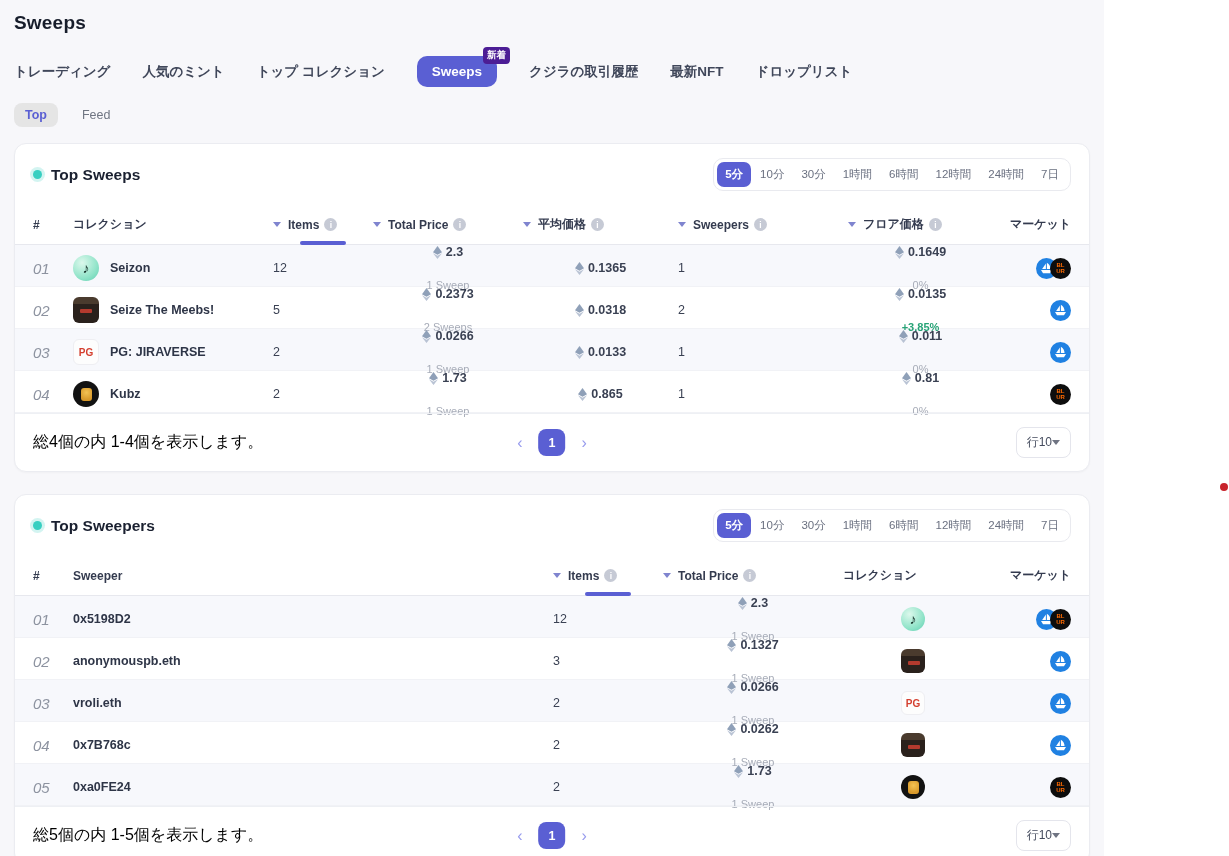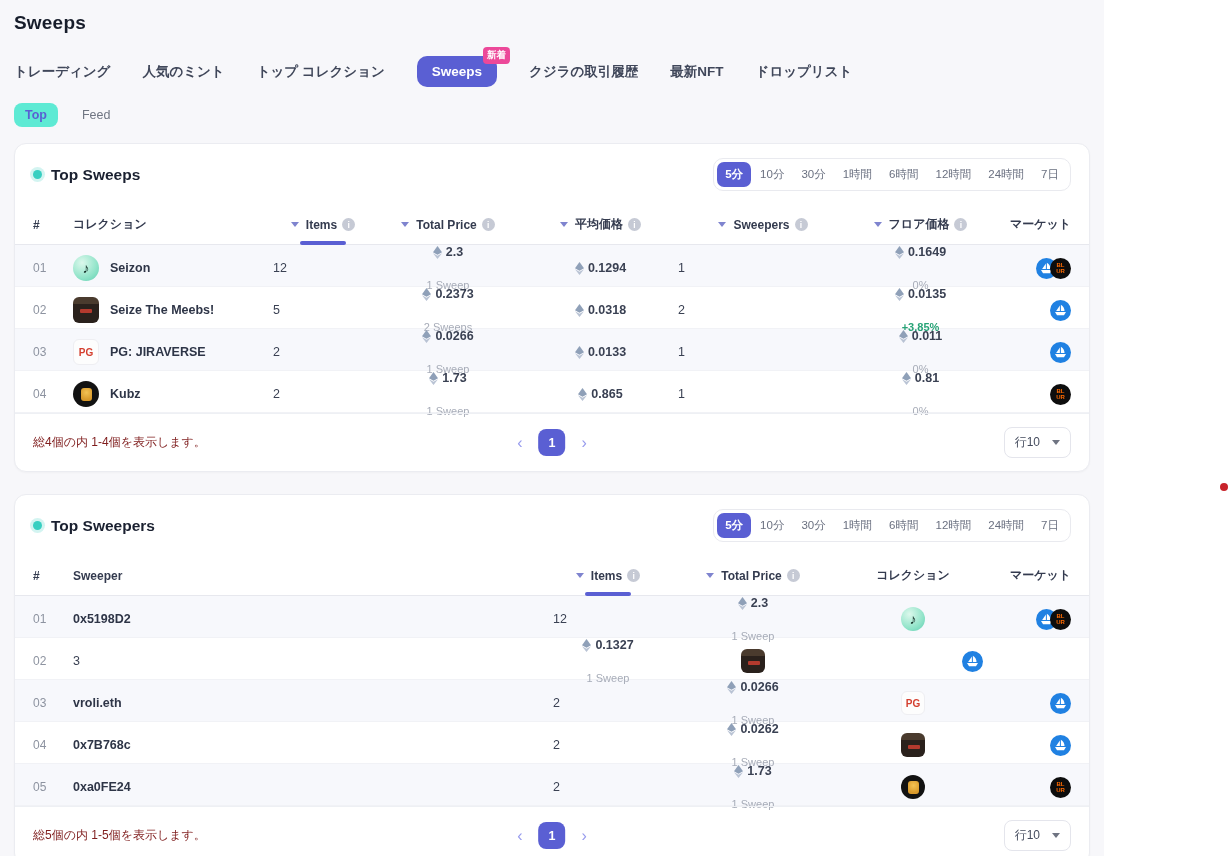--- a/index.html
+++ b/index.html
@@ -12,26 +12,26 @@
 
   
   .page-title { font-size:19px; font-weight:700; color:#171d2b; letter-spacing:.2px; }
   .page-subtitle { margin-top:7px; font-size:12.5px; color:#8b919e; }
 
   .nav { margin-top:22px; display:flex; align-items:center; gap:32px;
     font-size:13.5px; font-weight:600; color:#40475a; }
   .nav-item { cursor:pointer; white-space:nowrap; }
   .nav-item.active { position:relative; background:#5a5fd3; color:#fff;
     padding:8px 15px; border-radius:10px; font-weight:700; }
-  .nav-badge { position:absolute; top:-9px; right:-13px; background:#ec4899;
+  .nav-badge { position:absolute; top:-9px; right:-13px; background:#4c1d95;
     color:#fff; font-size:9.5px; font-weight:600; padding:2px 4px; border-radius:4px; }
 
   .subtabs { margin-top:16px; display:flex; align-items:center; gap:20px; font-size:12.5px; }
   .subtab { color:#6f7582; cursor:pointer; padding:5px 4px; }
-  .subtab.active { background:#5eead4; color:#5a5fd3; padding:5px 11px;
+  .subtab.active { background:#e5e5e5; color:#5a5fd3; padding:5px 11px;
     border-radius:8px; font-weight:600; }
 
   
   .card { margin-top:16px; background:#fff; border:1px solid #ebecf1;
     border-radius:12px; box-shadow:0 1px 2px rgba(20,20,40,.03); }
   .card-head { display:flex; align-items:center; justify-content:space-between;
     padding:14px 18px; }
   .card-title { display:flex; align-items:center; gap:9px; font-size:15.5px;
     font-weight:700; color:#1a2030; }
   .teal-dot { width:9px; height:9px; border-radius:50%; background:#38cfc1;
@@ -42,36 +42,36 @@
     background:#fff;margin-left:16px; }
   .tf { padding:5px 8px; cursor:pointer; white-space:nowrap; }
   .tf.active { background:#5a5fd3; color:#fff; border-radius:7px; font-weight:600; }
 
   
   .thead { display:grid; align-items:center; height:40px; padding:0 18px;
     border-bottom:1px solid #e7e8ee; font-size:12px; font-weight:700; color:#343b4f; }
   .grid1 { grid-template-columns:40px 200px 100px 150px 155px 170px 145px 1fr; }
   .grid2 { grid-template-columns:40px 480px 110px 180px 140px 1fr; }
   .th { display:flex; align-items:center; gap:5px; height:100%; }
-  .th.center { justify-content:center; position:relative; }
+  .th.center { justify-content:flex-start; position:relative; }
   .th.right { justify-content:flex-end; }
   .sort-caret { width:0; height:0; border-left:4px solid transparent;
     border-right:4px solid transparent; border-top:5px solid #7f84cf; margin-right:2px; }
   .info-icon { width:13px; height:13px; border-radius:50%; background:#c6cad5;
     color:#fff; font-size:8.5px; font-weight:700; display:inline-flex;
     align-items:center; justify-content:center; }
   .sorted::after { content:""; position:absolute; bottom:-1px; left:50%;
     transform:translateX(-50%); width:46px; height:4px; background:#5a5fd3;
     border-radius:3px; }
 
   .tr { display:grid; align-items:center; height:42px; padding:0 18px;
     font-size:12.5px; border-bottom:1px solid #f1f2f6; background:#fff; }
   .tbody .tr:nth-child(odd) { background:#f7f8fc; }
   .td.center { text-align:left; }
-  .rank { color:#8d93a0; font-size:12px; }
+  .rank { font-style:italic; color:#8d93a0; font-size:15px; }
   .coll { display:flex; align-items:center; gap:11px; min-width:0; }
   .cname { font-weight:600; color:#2e3547; font-size:12.5px; white-space:nowrap; }
 
   .avatar { width:26px; height:26px; flex:none; display:flex; align-items:center;
     justify-content:center; position:relative; overflow:hidden; }
   .av-seizon { border-radius:50%; color:#102a23; font-size:14px; font-weight:700;
     background:radial-gradient(circle at 35% 30%, #dcf8ec, #8fe3c8 62%, #5ecdb0); }
   .av-meebs { border-radius:6px; background:linear-gradient(#4a3b2e 0 28%, #2a211c 28% 100%); }
   .av-meebs::after { content:""; position:absolute; left:7px; top:12px; width:12px;
     height:4px; background:#b33a2e; border-radius:1px; }
@@ -95,28 +95,28 @@
     cursor:pointer; }
   .mkt + .mkt { margin-left:-7px; }
   .mkt svg { display:block; }
   .blur { background:#0d0d0d; color:#ff6a00; font-weight:800; line-height:1; z-index:2; }
   .blur::before { content:"BL"; font-size:6px; letter-spacing:0; }
   .blur::after { content:"UR"; font-size:6px; }
 
   
   .cfoot { position:relative; display:flex; align-items:center;
     justify-content:space-between; padding:13px 18px; border-top:1px solid #eef0f4; }
-  .summary { font-size:12px; color:#7f1d1d; }
+  .summary { font-size:16px; color:#000000; }
   .pager { position:absolute; left:50%; transform:translateX(-50%);
     display:flex; align-items:center; gap:16px; }
   .pchev { color:#989cee; font-size:16px; cursor:pointer; line-height:1; }
   .pcur { width:27px; height:27px; background:#5a5fd3; color:#fff; border-radius:8px;
     display:flex; align-items:center; justify-content:center; font-size:12.5px;
     font-weight:600; cursor:pointer; }
-  .rows-select { display:flex; align-items:center; gap:12px; border:1px solid #e4e5ec;
+  .rows-select { display:flex; align-items:center; gap:0; border:1px solid #e4e5ec;
     border-radius:8px; padding:6px 10px; font-size:12px; color:#454c5e;
     background:#fff; cursor:pointer;text-align:right; }
   .dd-caret { width:0; height:0; border-left:4px solid transparent;
     border-right:4px solid transparent; border-top:5px solid #6f7482; }
 
   .rec-dot { position:absolute; left:1220px; top:483px; width:8px; height:8px;
     border-radius:50%; background:#c8232b; }
 </style>
 </head>
 <body>
@@ -212,21 +212,21 @@
               <span>2.3</span>
             </div>
           <div class="sub">1 Sweep</div>
         </div>
         <div class="td money">
           <div class="mline">
               <svg class="eth-svg" width="9" height="13" viewBox="0 0 9 13">
                 <path fill="#8fa0b8" d="M4.5 0 9 6.2 4.5 8.7 0 6.2Z"></path>
                 <path fill="#b9c3d4" d="M4.5 9.8 9 7.2 4.5 13 0 7.2Z"></path>
               </svg>
-              <span>0.1294</span>
+              <span>0.1365</span>
             </div>
         </div>
         <div class="td center">1</div>
         <div class="td money">
           <div class="mline">
               <svg class="eth-svg" width="9" height="13" viewBox="0 0 9 13">
                 <path fill="#8fa0b8" d="M4.5 0 9 6.2 4.5 8.7 0 6.2Z"></path>
                 <path fill="#b9c3d4" d="M4.5 9.8 9 7.2 4.5 13 0 7.2Z"></path>
               </svg>
               <span>0.1649</span>
@@ -467,20 +467,21 @@
                 <path fill="#fff" d="M12.4 5.4c2.9 1.8 4.2 4.5 4.2 7.1h-4.2z"></path>
                 <path fill="#fff" d="M5.7 13.8h12.6l-2.3 3.5H8z"></path>
               </svg>
             </span>
           <span class="mkt blur"></span>
         </div>
       </div>
 
       <div class="tr grid2">
         <div class="td rank">02</div>
+        <div class="td"><span class="cname">anonymouspb.eth</span></div>
         <div class="td center">3</div>
         <div class="td money">
           <div class="mline">
               <svg class="eth-svg" width="9" height="13" viewBox="0 0 9 13">
                 <path fill="#8fa0b8" d="M4.5 0 9 6.2 4.5 8.7 0 6.2Z"></path>
                 <path fill="#b9c3d4" d="M4.5 9.8 9 7.2 4.5 13 0 7.2Z"></path>
               </svg>
               <span>0.1327</span>
             </div>
           <div class="sub">1 Sweep</div>

